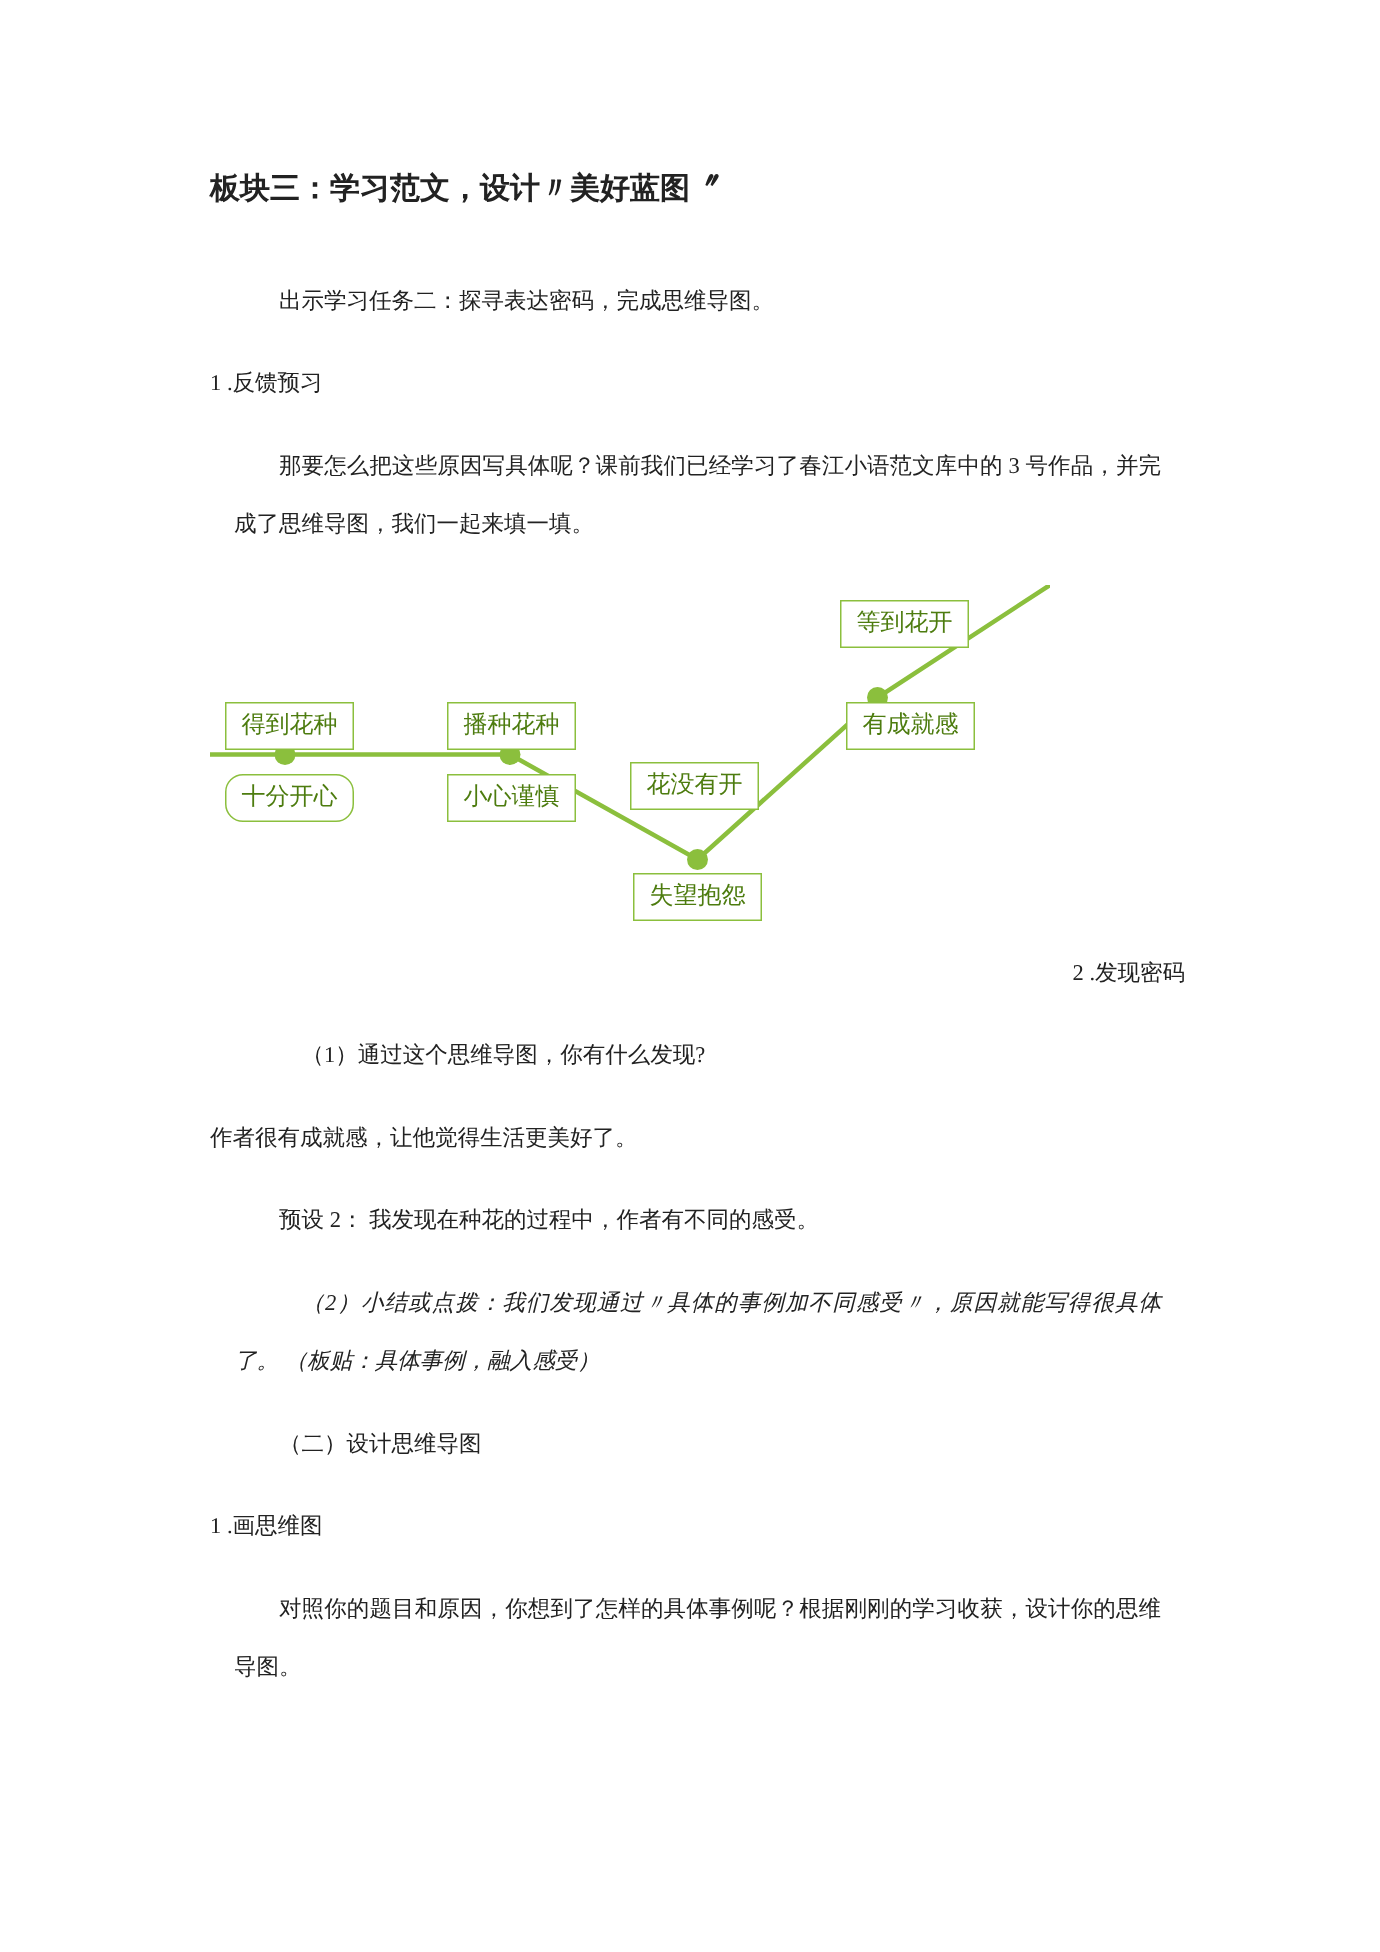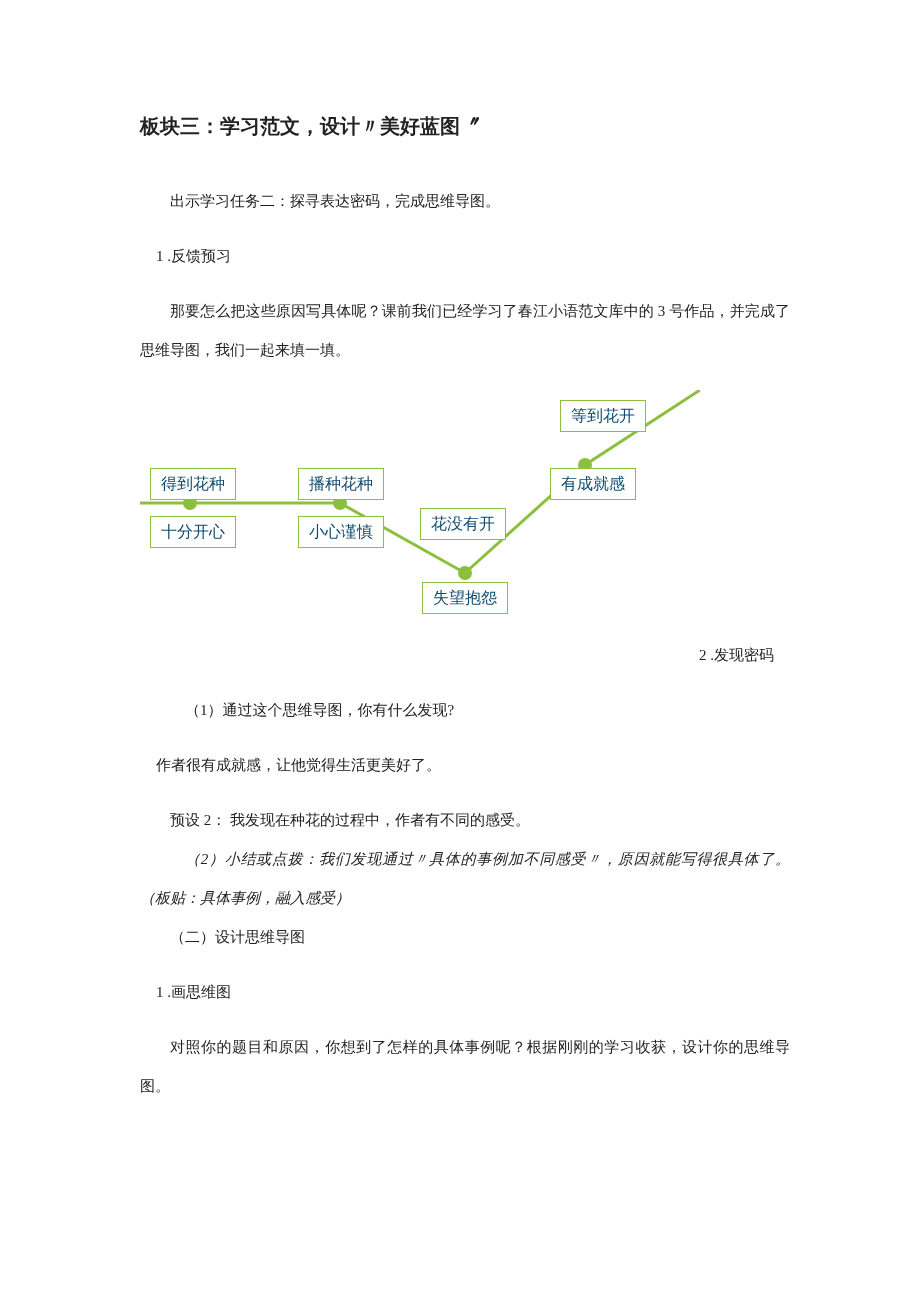--- a/index.html
+++ b/index.html
@@ -17,25 +17,25 @@
   }
   .title {
     text-align: left;
     font-family: "Microsoft YaHei", "SimHei", sans-serif;
     font-weight: bold;
     font-size: 20px;
     margin-bottom: 30px;
   }
   .para {
     text-indent: 2em;
-    margin: 0;
+    margin: 16px;
     text-align: justify;
   }
   .para-no-indent {
-    margin: 16px;
+    margin: 0;
   }
   .chart-wrap {
     margin: 20px 0 10px 0;
     height: 230px;
     position: relative;
     width: 560px;
   }
   .chart-wrap svg {
     position: absolute;
     left: 0;
@@ -49,21 +49,21 @@
     stroke-width: 3;
     fill: none;
   }
   .label-box {
     position: absolute;
     border: 1px solid #8bbf3d;
     background: #ffffff;
     padding: 2px 10px;
     font-family: "KaiTi", "楷体", serif;
     font-size: 16px;
-    color: #0c4a6e;
+    color: #4d7c0f;
     white-space: nowrap;
     line-height: 1.6;
   }
 </style>
 </head>
 <body>
 
 <div class="page">
 
   <div class="title">板块三：学习范文，设计〃美好蓝图〞</div>
@@ -80,24 +80,24 @@
       <polyline class="node-line" points="0,113 50,113 200,113 325,183 445,75 560,0"></polyline>
       <circle class="node-dot" cx="50" cy="113" r="7"></circle>
       <circle class="node-dot" cx="200" cy="113" r="7"></circle>
       <circle class="node-dot" cx="325" cy="183" r="7"></circle>
       <circle class="node-dot" cx="445" cy="75" r="7"></circle>
     </svg>
     <div class="label-box" style="left:10px; top:78px;">得到花种</div>
     <div class="label-box" style="left:158px; top:78px;">播种花种</div>
     <div class="label-box" style="left:280px; top:118px;">花没有开</div>
     <div class="label-box" style="left:420px; top:10px;">等到花开</div>
-    <div class="label-box" style="left:10px; top:126px;">十分开心</div>
+    <div class="label-box" style="left:10px; top:126px;border-radius:12px;">十分开心</div>
     <div class="label-box" style="left:158px; top:126px;">小心谨慎</div>
     <div class="label-box" style="left:282px; top:192px;">失望抱怨</div>
-    <div class="label-box" style="left:410px; top:78px;">有成就感</div>
+    <div class="label-box" style="left:424px; top:78px;">有成就感</div>
   </div>
 
   <p class="para-no-indent" style="text-indent:2em;text-align:right;">2 .发现密码</p>
 
   <p class="para" style="text-indent:3em;">（1）通过这个思维导图，你有什么发现?</p>
 
   <p class="para-no-indent">作者很有成就感，让他觉得生活更美好了。</p>
 
   <p class="para">预设 2： 我发现在种花的过程中，作者有不同的感受。</p>
 

